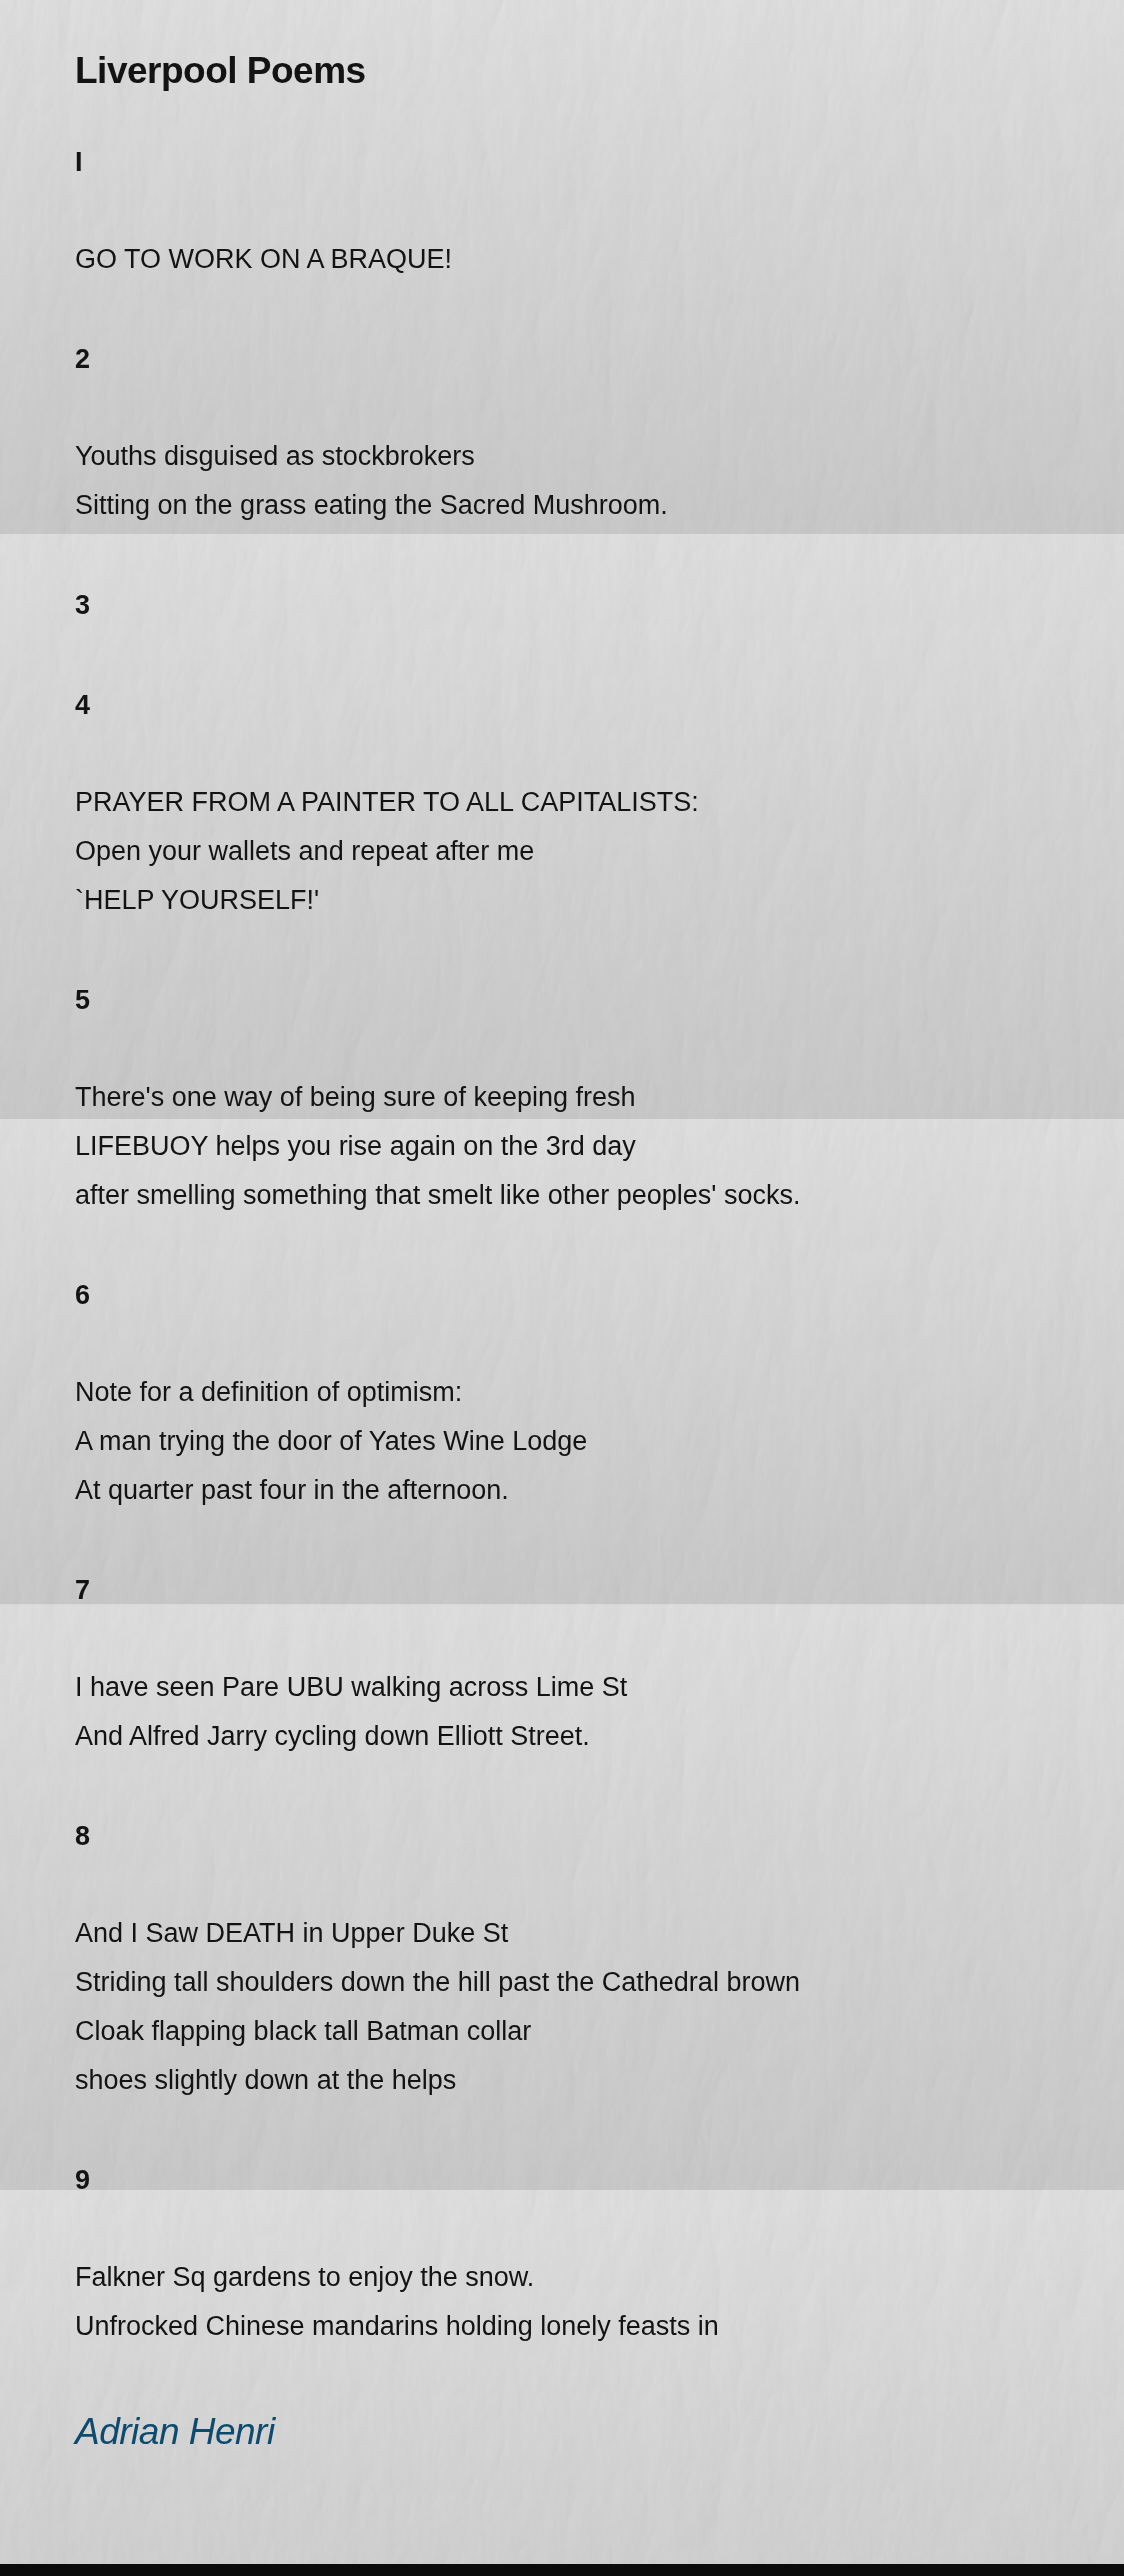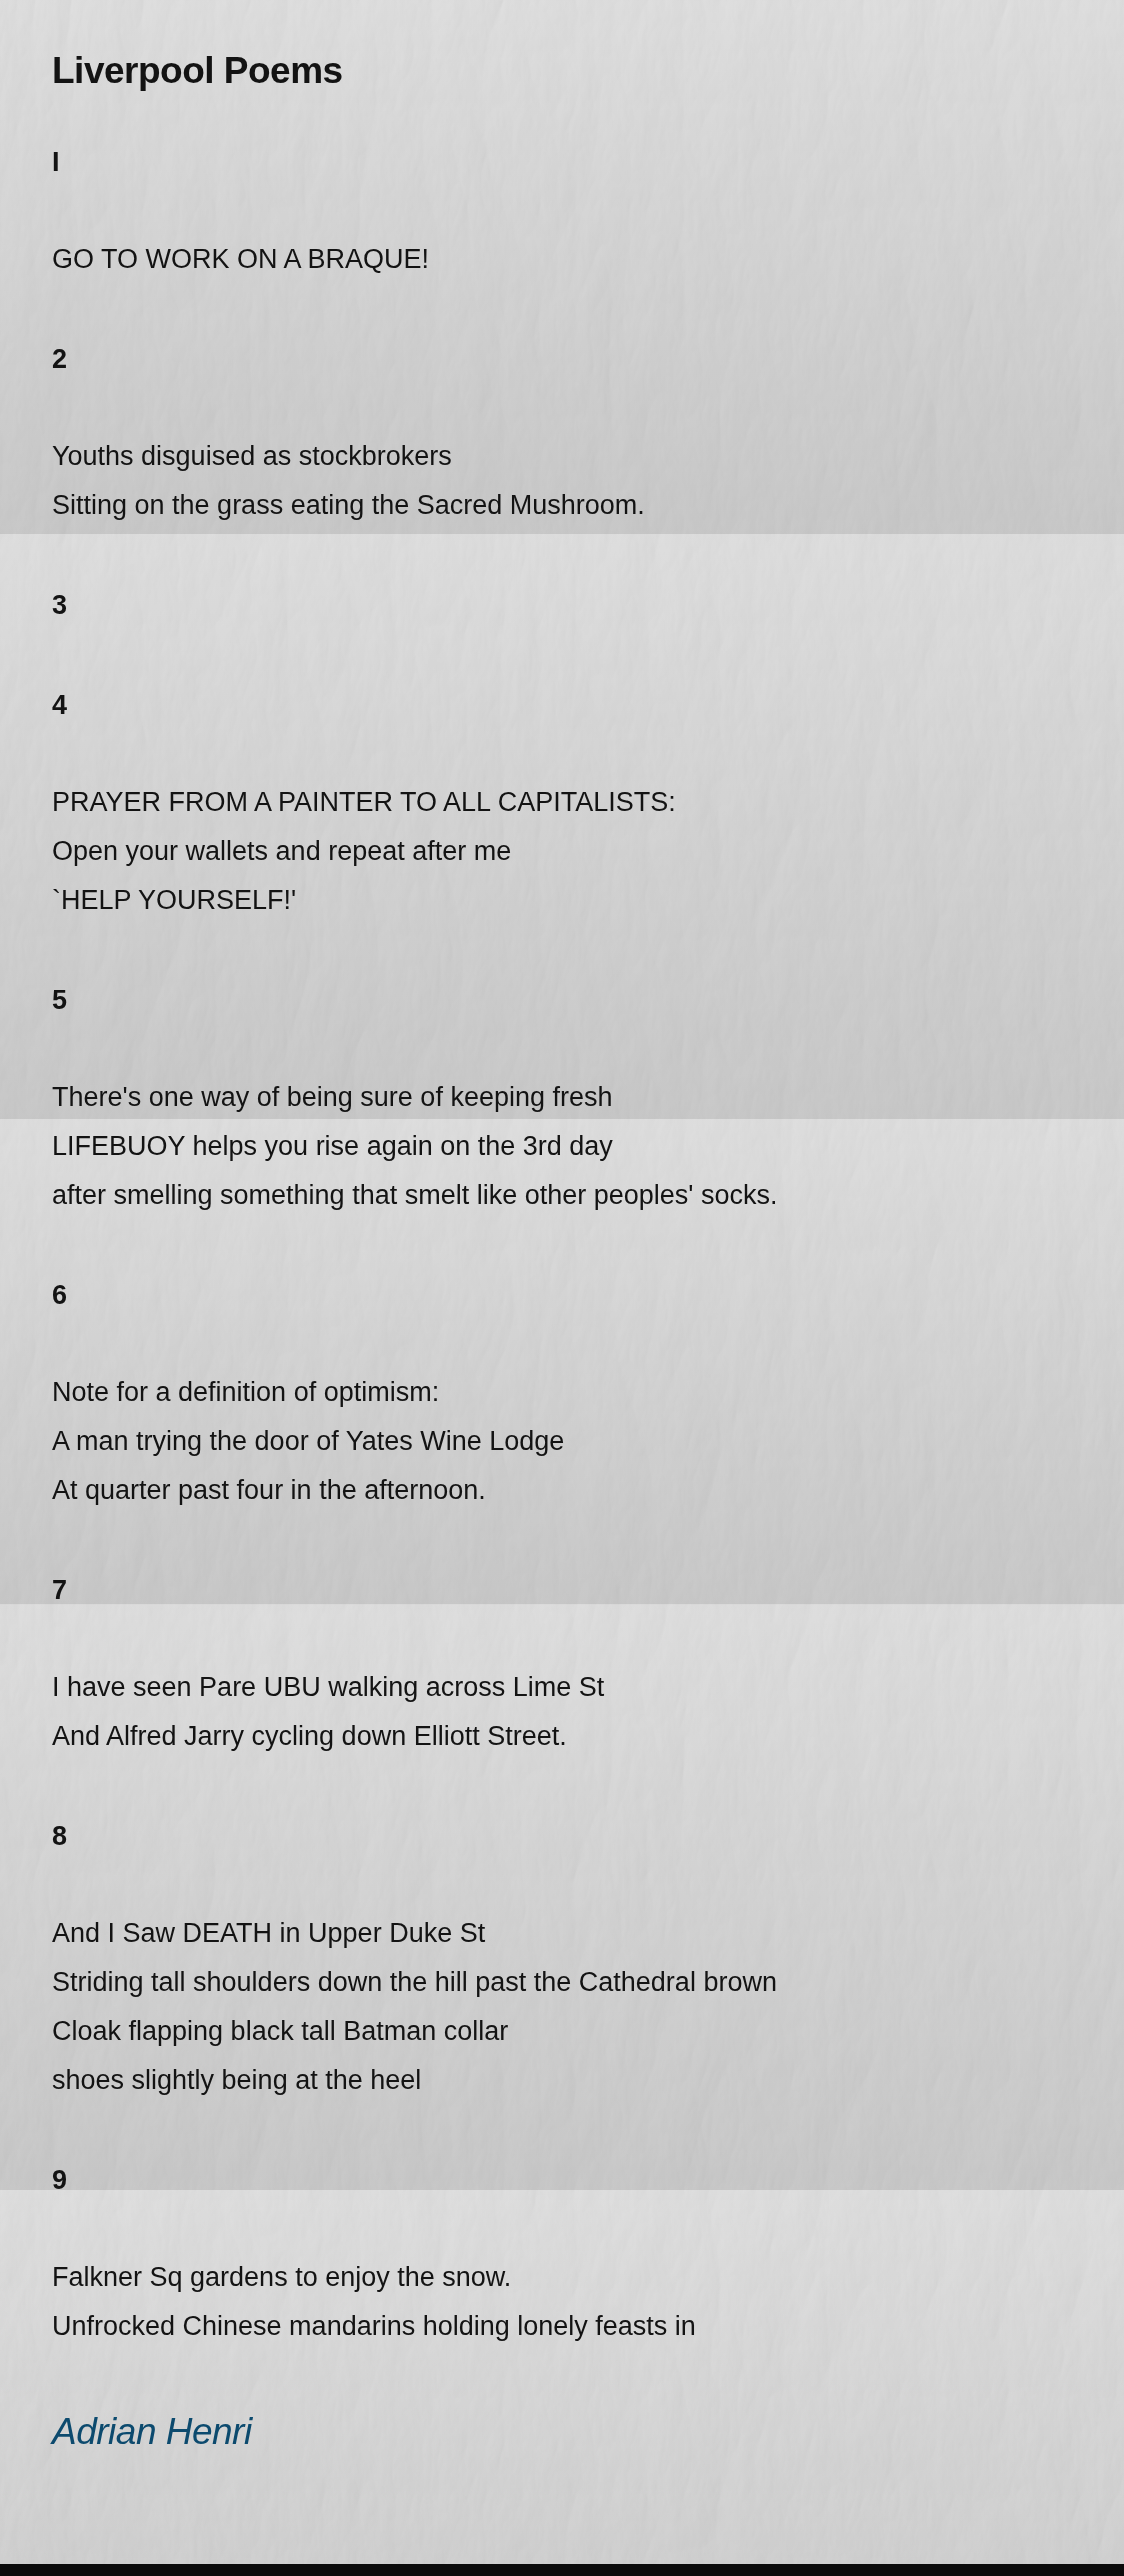--- a/index.html
+++ b/index.html
@@ -34,21 +34,21 @@
     background: linear-gradient(to bottom, rgba(255,255,255,0.07), rgba(0,0,0,0.085));
   }
   .band.b1 { top: 0;      height: 534px;  }
   .band.b2 { top: 534px;  height: 585px;  }
   .band.b3 { top: 1119px; height: 485px;  }
   .band.b4 { top: 1605px; height: 585px;  }
   .band.b5 { top: 2190px; height: 374px;  background: linear-gradient(to bottom, rgba(255,255,255,0.08), rgba(0,0,0,0.05)); }
   .content {
     position: absolute;
     top: 0;
-    left: 52px;
+    left: 75px;
     right: 37px;
     color: #131313;
   }
   .title {
     margin: 46px 0 0 0;
     font-size: 37px;
     line-height: 49px;
     font-weight: 700;
     letter-spacing: -0.5px;
   }
@@ -170,21 +170,21 @@
             <div class="poem-line">I have seen Pare UBU walking across Lime St</div>
             <div class="poem-line">And Alfred Jarry cycling down Elliott Street.</div>
           </div>
         </div>
         <div class="section">
           <div class="sec-num">8</div>
           <div class="stanza">
             <div class="poem-line">And I Saw DEATH in Upper Duke St</div>
             <div class="poem-line">Striding tall shoulders down the hill past the Cathedral brown</div>
             <div class="poem-line">Cloak flapping black tall Batman collar</div>
-            <div class="poem-line">shoes slightly being at the heel</div>
+            <div class="poem-line">shoes slightly down at the helps</div>
           </div>
         </div>
         <div class="section">
           <div class="sec-num">9</div>
           <div class="stanza">
             <div class="poem-line">Falkner Sq gardens to enjoy the snow.</div>
             <div class="poem-line">Unfrocked Chinese mandarins holding lonely feasts in</div>
           </div>
         </div>
       </div>

